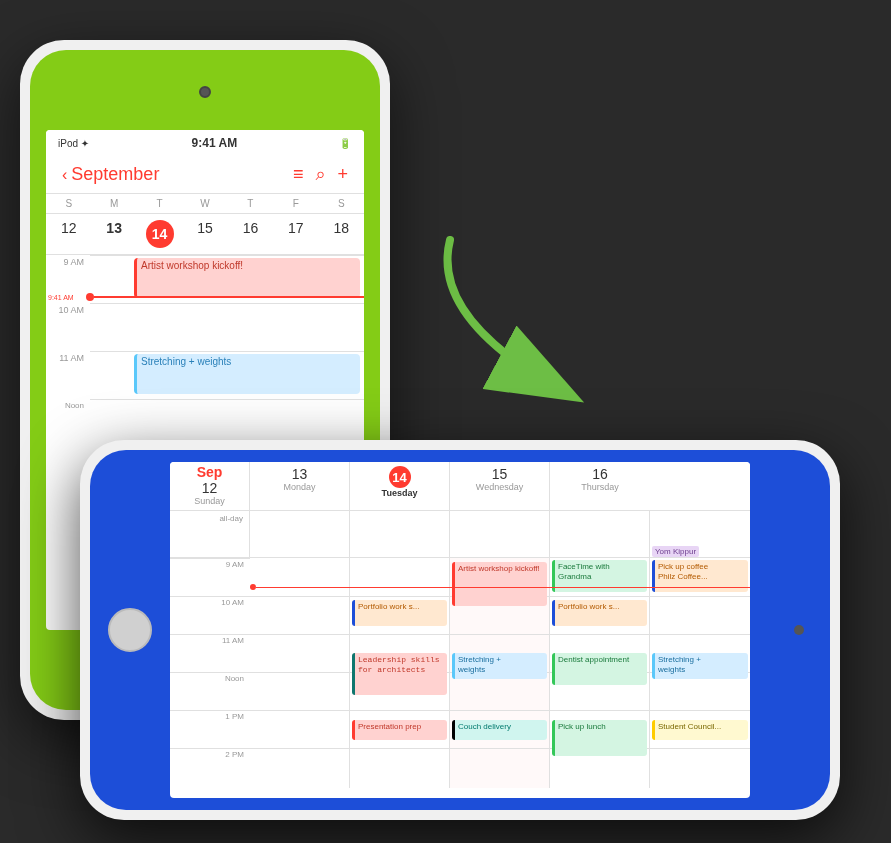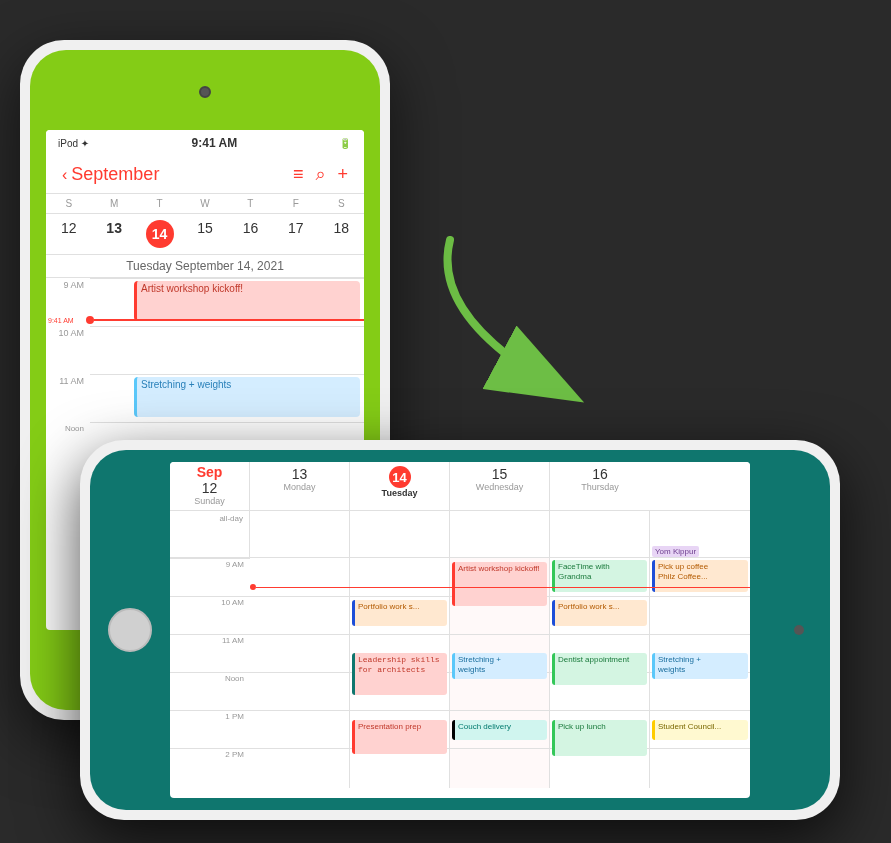--- a/index.html
+++ b/index.html
@@ -237,21 +237,21 @@
       border-radius: 44px;
       box-shadow: 0 20px 60px rgba(0,0,0,0.7);
       overflow: hidden;
     }
     .ipod-landscape-inner {
       position: absolute;
       top: 10px;
       left: 10px;
       right: 10px;
       bottom: 10px;
-      background: #0f766e;
+      background: #1d4ed8;
       border-radius: 36px;
       overflow: hidden;
     }
     .landscape-screen {
       position: absolute;
       top: 12px;
       left: 80px;
       right: 80px;
       bottom: 12px;
       background: #fff;
@@ -468,21 +468,20 @@
         <div class="week-date-item week-date-bold">13</div>
         <div class="week-date-item">
           <div class="week-date-today">14</div>
         </div>
         <div class="week-date-item">15</div>
         <div class="week-date-item">16</div>
         <div class="week-date-item">17</div>
         <div class="week-date-item">18</div>
       </div>
 
-      <div class="portrait-day-label">Tuesday  September 14, 2021</div>
 
       <div class="timeline" style="position:relative;">
 
         <div class="time-slot">
           <div class="time-label">9 AM</div>
           <div class="time-line">
 
             <div class="p-event p-event-pink" style="top:2px; height:40px;">
               Artist workshop kickoff!
             </div>
@@ -597,21 +596,21 @@
             <div class="cal-grid-row-line" style="top:38px;"></div>
             <div class="cal-grid-row-line" style="top:76px;"></div>
             <div class="cal-grid-row-line" style="top:114px;"></div>
             <div class="cal-grid-row-line" style="top:152px;"></div>
             <div class="cal-grid-row-line" style="top:190px;"></div>
 
             <div class="l-event l-event-orange" style="top:42px; height:26px;">Portfolio work s...</div>
 
             <div class="l-event l-event-red" style="top:95px; height:42px;">Leadership skills<br>for architects</div>
 
-            <div class="l-event l-event-pink" style="top:162px; height:34px;">Presentation prep</div>
+            <div class="l-event l-event-pink" style="top:162px; height:20px;">Presentation prep</div>
           </div>
 
           <div class="cal-grid-col" style="position:relative; background: rgba(255,59,48,0.03);">
             <div class="cal-grid-row-line" style="top:38px;"></div>
             <div class="cal-grid-row-line" style="top:76px;"></div>
             <div class="cal-grid-row-line" style="top:114px;"></div>
             <div class="cal-grid-row-line" style="top:152px;"></div>
             <div class="cal-grid-row-line" style="top:190px;"></div>
 
             <div class="l-event l-event-pink" style="top:4px; height:44px;">Artist workshop kickoff!</div>

